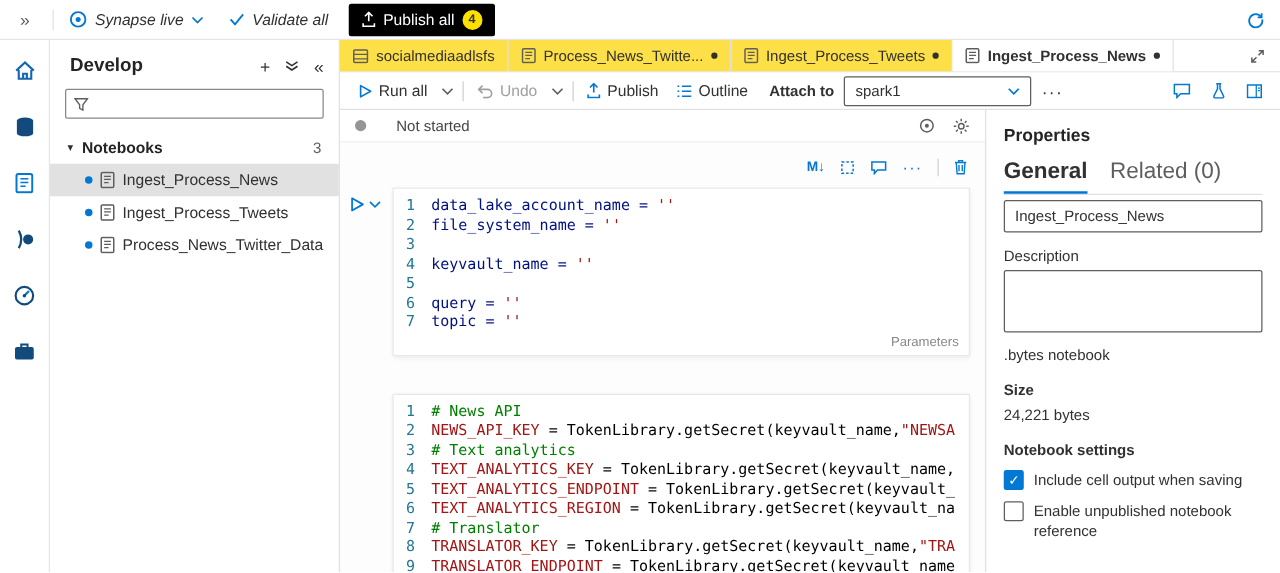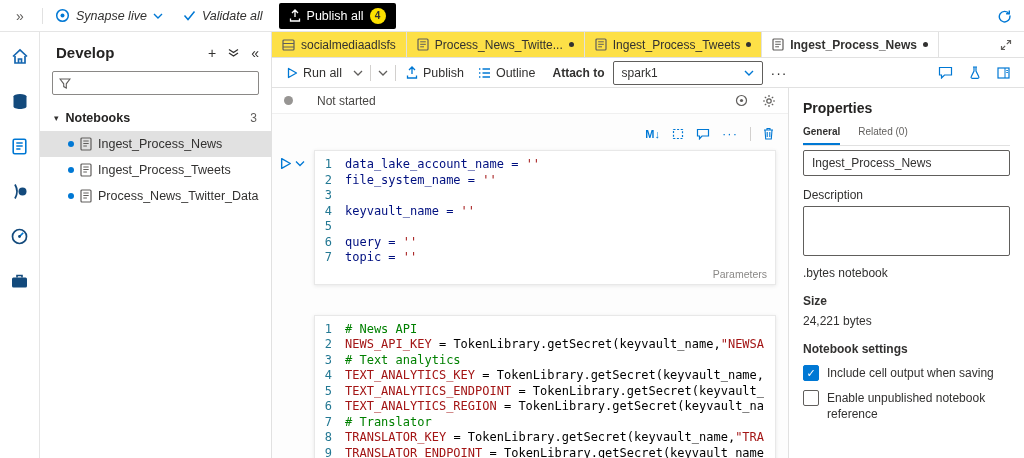--- a/index.html
+++ b/index.html
@@ -114,21 +114,21 @@
   .tk-d { color:#001080; } .cell-2 .tk-d { color:#000; }
   .tk-s { color:#a31515; }
   .tk-c { color:#008000; }
   .tk-r { color:#a31515; }
   .param { text-align:right; font-size:10.5px; color:#8a8886; padding:2px 8px 1px 0; }
 
   
   .props { width:236px; flex:none; border-left:1px solid #e1e1e1; background:#fff;
     padding:12px 14px; overflow:hidden; }
   .props-title { font-size:14px; font-weight:700; color:#252423; }
-  .props-tabs { display:flex; gap:18px; margin-top:10px; border-bottom:1px solid #e1e1e1; font-size:10px; }
+  .props-tabs { display:flex; gap:18px; margin-top:10px; border-bottom:1px solid #e1e1e1; font-size:18px; }
   .ptab { padding-bottom:6px; cursor:pointer; color:#605e5c; }
   .ptab.active { color:#323130; font-weight:600; border-bottom:2px solid #0078d4; }
   .fld-lbl { margin-top:12px; font-size:12px; color:#323130; }
   .req { color:#a4262c; margin-left:2px; }
   .txt-input { width:100%; height:26px; border:1px solid #605e5c; border-radius:2px; margin-top:4px;
     font-size:12px; font-family:inherit; padding:0 8px; color:#323130; outline:none; }
   .txt-area { width:100%; height:50px; border:1px solid #605e5c; border-radius:2px; margin-top:4px;
     resize:none; outline:none; font-family:inherit; font-size:12px; }
   .meta-lbl { margin-top:14px; font-size:12px; font-weight:600; color:#323130; }
   .meta-val { margin-top:6px; font-size:12px; color:#323130; }
@@ -315,20 +315,27 @@
             <path d="M1.5 1.5l8 4.5-8 4.5z" fill="none" stroke="currentColor" stroke-width="1.3" stroke-linejoin="round"></path>
           </svg>
         <span>Run all</span>
       </button>
       <button class="tl-chev">
           <svg width="10" height="6" viewBox="0 0 10 6">
             <path d="M1 1l4 4 4-4" fill="none" stroke="currentColor" stroke-width="1.3"></path>
           </svg>
         </button>
       <span class="tl-sep"></span>
+      <button class="tl-btn disabled">
+        <svg width="14" height="12" viewBox="0 0 14 12">
+            <path d="M5 1.5L2 4.5l3 3" fill="none" stroke="currentColor" stroke-width="1.3"></path>
+            <path d="M2 4.5h7a3.3 3.3 0 1 1 0 6.6H5.5" fill="none" stroke="currentColor" stroke-width="1.3"></path>
+          </svg>
+        <span>Undo</span>
+      </button>
       <button class="tl-chev">
           <svg width="10" height="6" viewBox="0 0 10 6">
             <path d="M1 1l4 4 4-4" fill="none" stroke="currentColor" stroke-width="1.3"></path>
           </svg>
         </button>
       <span class="tl-sep"></span>
       <button class="tl-btn">
         <svg width="12" height="13" viewBox="0 0 12 13">
             <path d="M6 1.5v6.5M3 4l3-3 3 3M1.5 9.5V12h9V9.5" fill="none" stroke="currentColor" stroke-width="1.3"></path>
           </svg>

